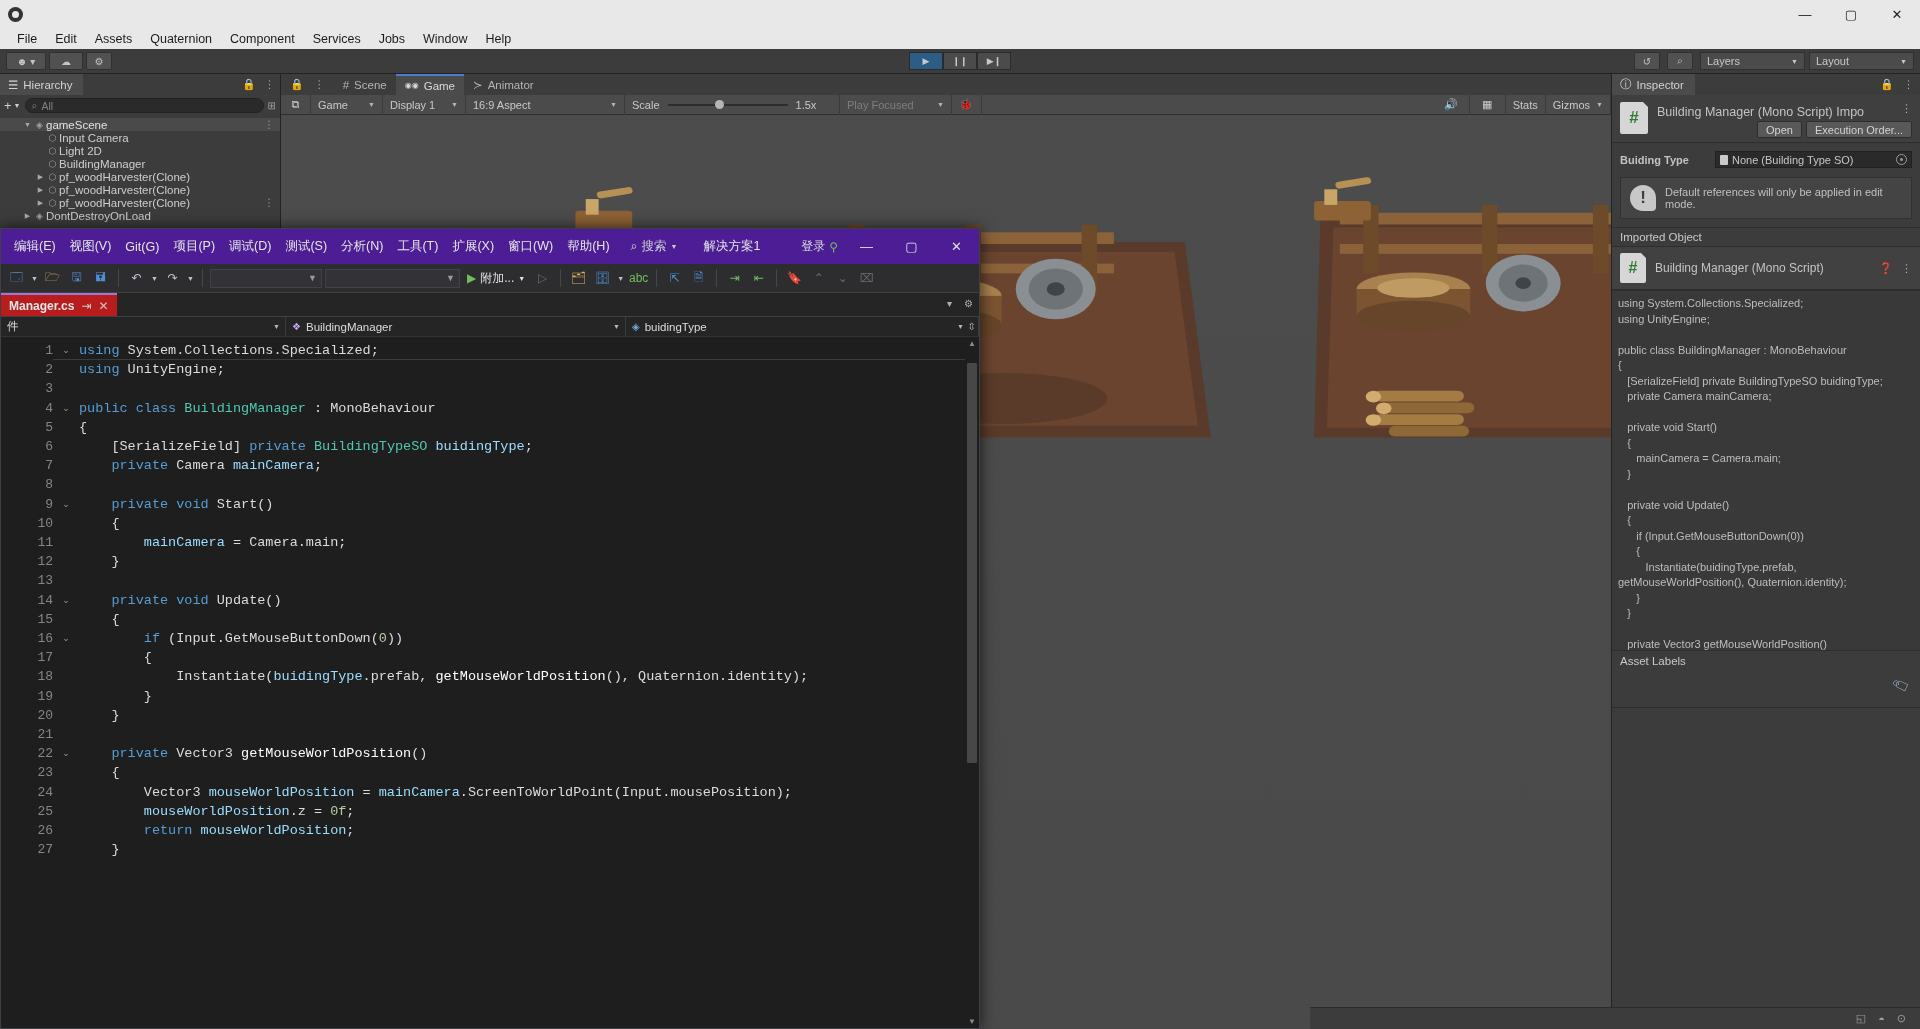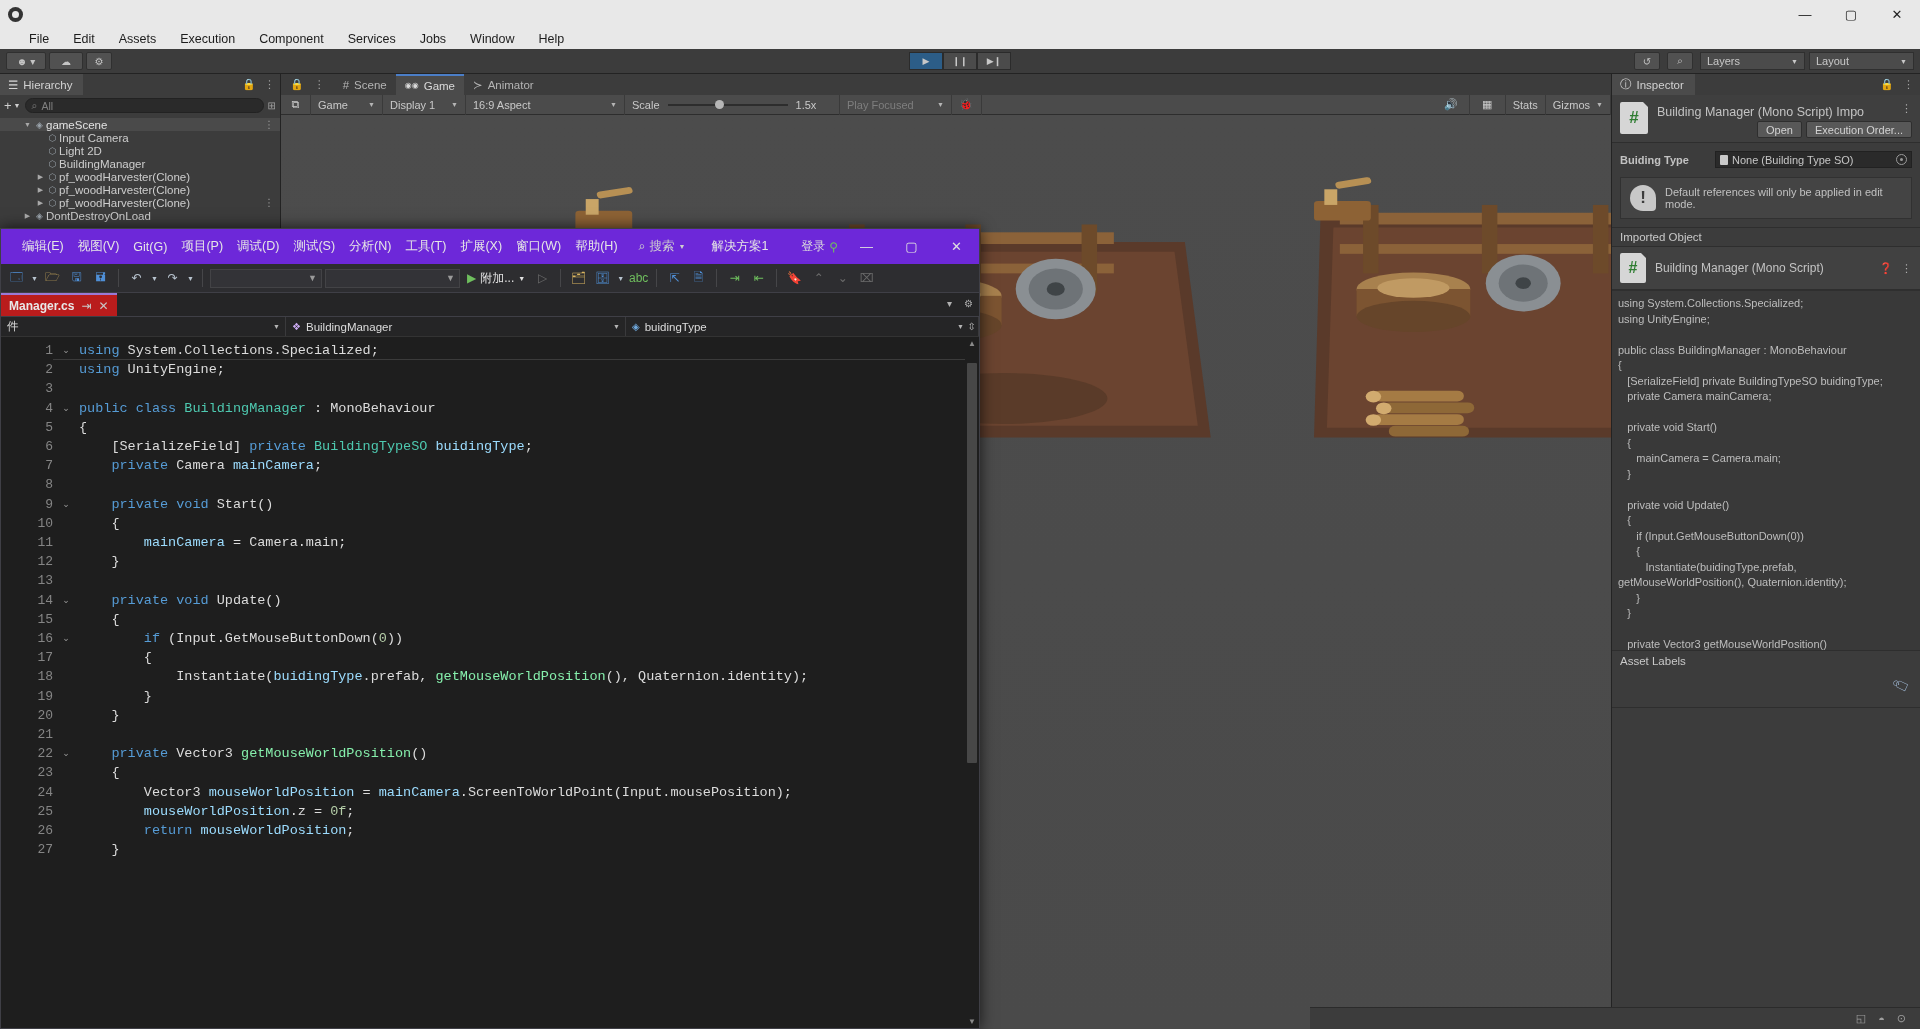--- a/index.html
+++ b/index.html
@@ -16,21 +16,21 @@
     margin-right:7px; position:relative; flex:none; }
   .u-titlebar .logo::after{content:"";position:absolute;left:4px;top:4px;width:7px;height:7px;
     border-radius:50%;background:#e8e8e8;}
   .u-title-txt { font-size:13.5px; color:#1a1a1a; white-space:nowrap;}
   .u-title-txt .sub { color:#444; }
   .u-wincontrols{ position:absolute; right:0; top:0; height:29px; display:flex; }
   .u-wincontrols div{ width:46px; height:29px; display:flex; align-items:center;
     justify-content:center; color:#222; font-size:13px;}
 
   .u-menubar { height:20px; background:#e8e8e8; display:flex; align-items:center;
-    padding-left:20px; gap:6px; }
+    padding-left:8px; gap:0px; }
   .u-menubar span { font-size:12.5px; color:#1c1c1c; padding:2px 9px; }
 
   .u-toolbar { height:25px; background:#3c3c3c; border-bottom:1px solid #232323;
     display:flex; align-items:center; padding:0 6px; position:relative; }
   .tb-btn { height:18px; min-width:26px; background:#515151; border:1px solid #303030;
     border-radius:2px; margin-right:3px; display:flex; align-items:center;
     justify-content:center; color:#c4c4c4; font-size:10px; }
   .tb-grp{ display:flex; }
   .play-grp{ position:absolute; left:50%; transform:translateX(-50%); display:flex; }
   .play-grp .pb{ width:34px; height:18px; background:#4b4b4b; border:1px solid #2b2b2b;
@@ -151,22 +151,22 @@
   .gv-status{ position:absolute; right:0; bottom:0; height:21px; background:#3c3c3c;
     border-top:1px solid #2c2c2c; display:flex; align-items:center; font-size:10.5px;
     color:#b9b9b9;}
   .gv-status .it{ height:21px; padding:0 7px; display:flex; align-items:center; gap:3px;
     border-left:1px solid #333;}
 
   
   .vs { position:absolute; left:0; top:228px; width:980px; height:801px;
     background:#1e1e1e; border:1px solid #3f3f46; box-shadow:0 0 14px rgba(0,0,0,.7);
     display:flex; flex-direction:column; }
-  .vs-menubar{ height:35px; background:#6d28d9; display:flex; align-items:center;
-    padding-left:14px; position:relative; }
+  .vs-menubar{ height:35px; background:#4c1d95; display:flex; align-items:center;
+    padding-left:6px; position:relative; }
   .vs-menubar .mi{ font-size:12.5px; color:#e6e6e6; padding:4px 7px; }
   .vs-search{ display:flex; align-items:center; gap:4px; margin-left:14px;
     color:#cfcfcf; font-size:12.5px;}
   .vs-sol{ margin-left:26px; color:#e6e6e6; font-size:12.5px;}
   .vs-right{ position:absolute; right:0; top:0; height:35px; display:flex; align-items:center;}
   .vs-login{ color:#dcdcdc; font-size:12px; margin-right:6px; display:flex; gap:4px;
     align-items:center;}
   .vs-wc{ width:45px; height:35px; display:flex; align-items:center; justify-content:center;
     color:#e0e0e0; font-size:13px;}
   .vs-toolbar{ height:29px; background:#2d2d30; display:flex; align-items:center;
@@ -202,21 +202,21 @@
   .glyph.blue{ color:#6fa8dc; }
   .vs-editor{ flex:1; background:#1e1e1e; display:flex; position:relative; overflow:hidden;}
   .gutter{ width:52px; text-align:right; padding-top:4px; color:#2b91af; font-size:13px;
     font-family:"Liberation Mono", monospace; line-height:19.2px; color:#858585;}
   .fold{ width:26px; padding-top:4px; font-size:9px; color:#9a9a9a; line-height:19.2px;
     text-align:center;}
   .code{ flex:1; padding-top:4px; font-family:"Liberation Mono", monospace;
     font-size:13.5px; line-height:19.2px; color:#dcdcdc; white-space:pre; }
   .code .kw{ color:#569cd6; }
   .code .ty{ color:#4ec9b0; }
-  .code .mth{ color:#86efac; }
+  .code .mth{ color:#ffffff; }
   .code .fld{ color:#9cdcfe; }
   .code .num{ color:#b5cea8; }
   .vs-vscroll{ position:absolute; right:0; top:0; width:14px; bottom:0; background:#1e1e1e;}
   .vs-vscroll .thumb{ position:absolute; left:2px; top:26px; width:10px; height:400px;
     background:#474747; border-radius:1px;}
   .vs-vscroll .up,.vs-vscroll .dn{ position:absolute; left:3px; color:#8a8a8a; font-size:8px;}
   .vs-vscroll .up{ top:2px;} .vs-vscroll .dn{ bottom:2px;}
   .line1-hl{ position:absolute; left:52px; right:14px; top:4px; height:19px;
     border-bottom:1px solid #3b3b3b; }
 </style>
@@ -233,21 +233,21 @@
         <div>—</div>
         <div>▢</div>
         <div>✕</div>
       </div>
     </div>
 
     <div class="u-menubar">
       <span>File</span>
       <span>Edit</span>
       <span>Assets</span>
-      <span>Execution</span>
+      <span>Quaternion</span>
       <span>Component</span>
       <span>Services</span>
       <span>Jobs</span>
       <span>Window</span>
       <span>Help</span>
     </div>
 
     <div class="u-toolbar">
       <div class="tb-grp">
         <div class="tb-btn" style="min-width:40px">☻ ▾</div>

